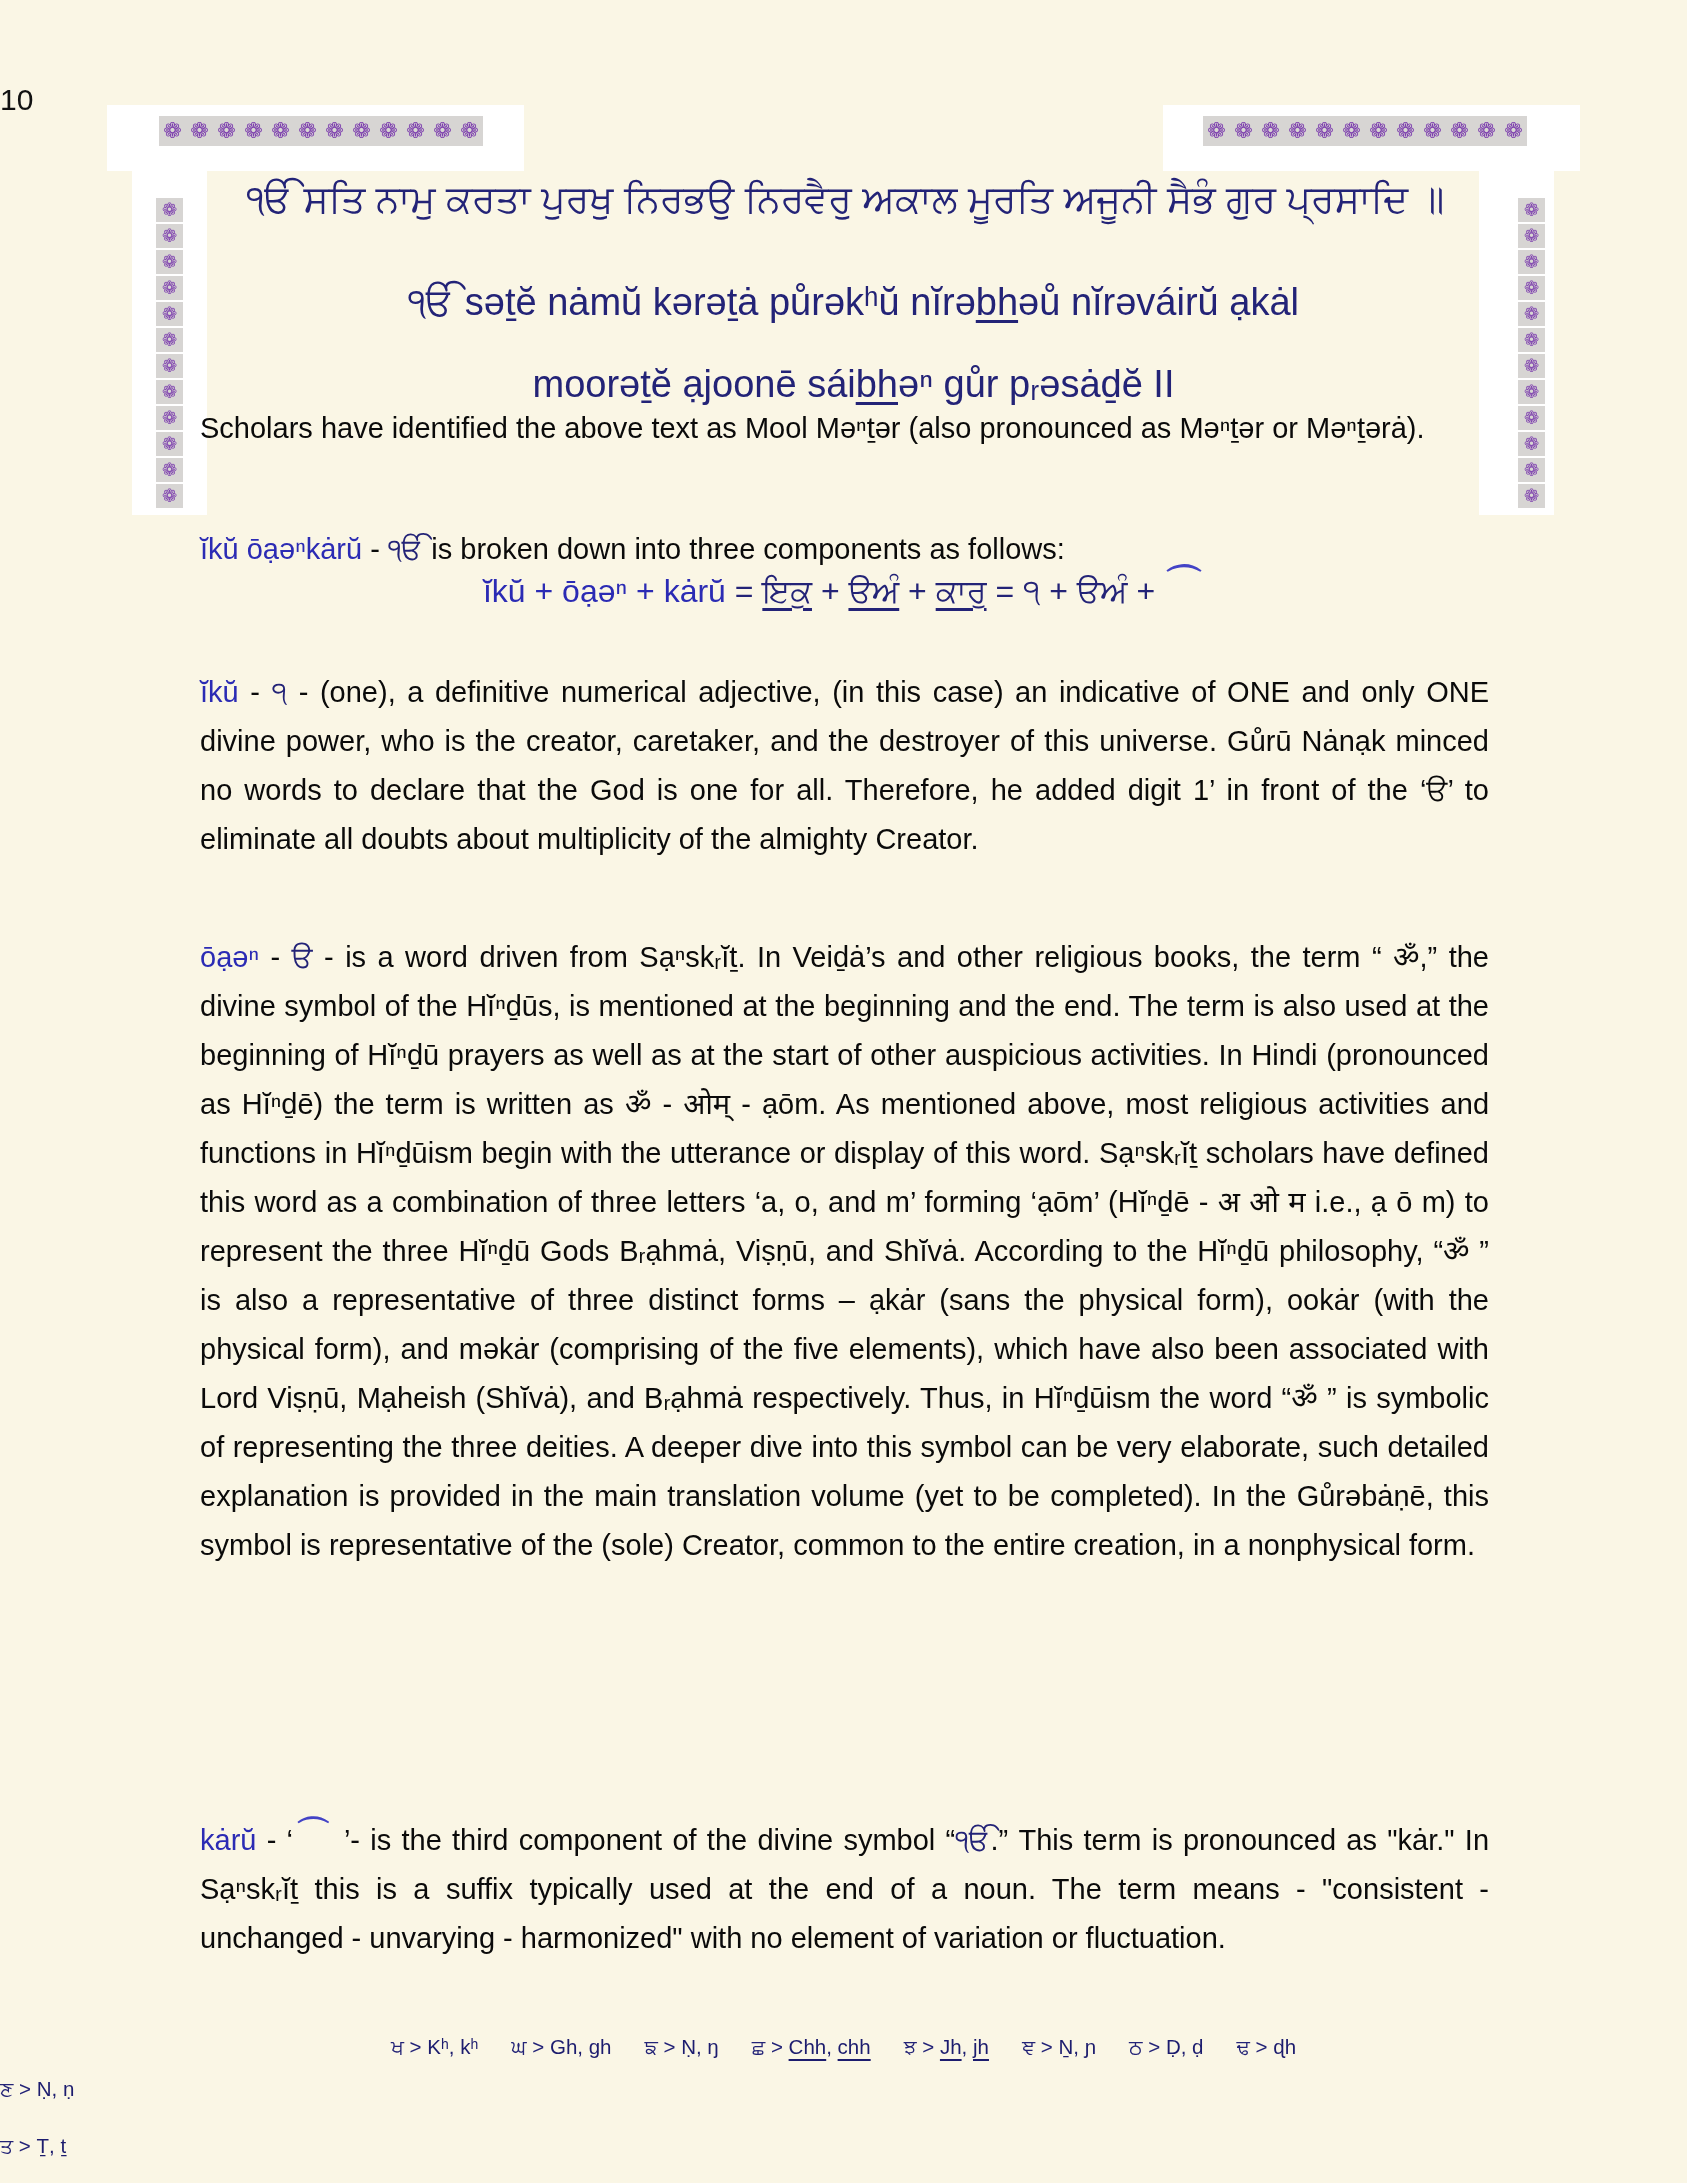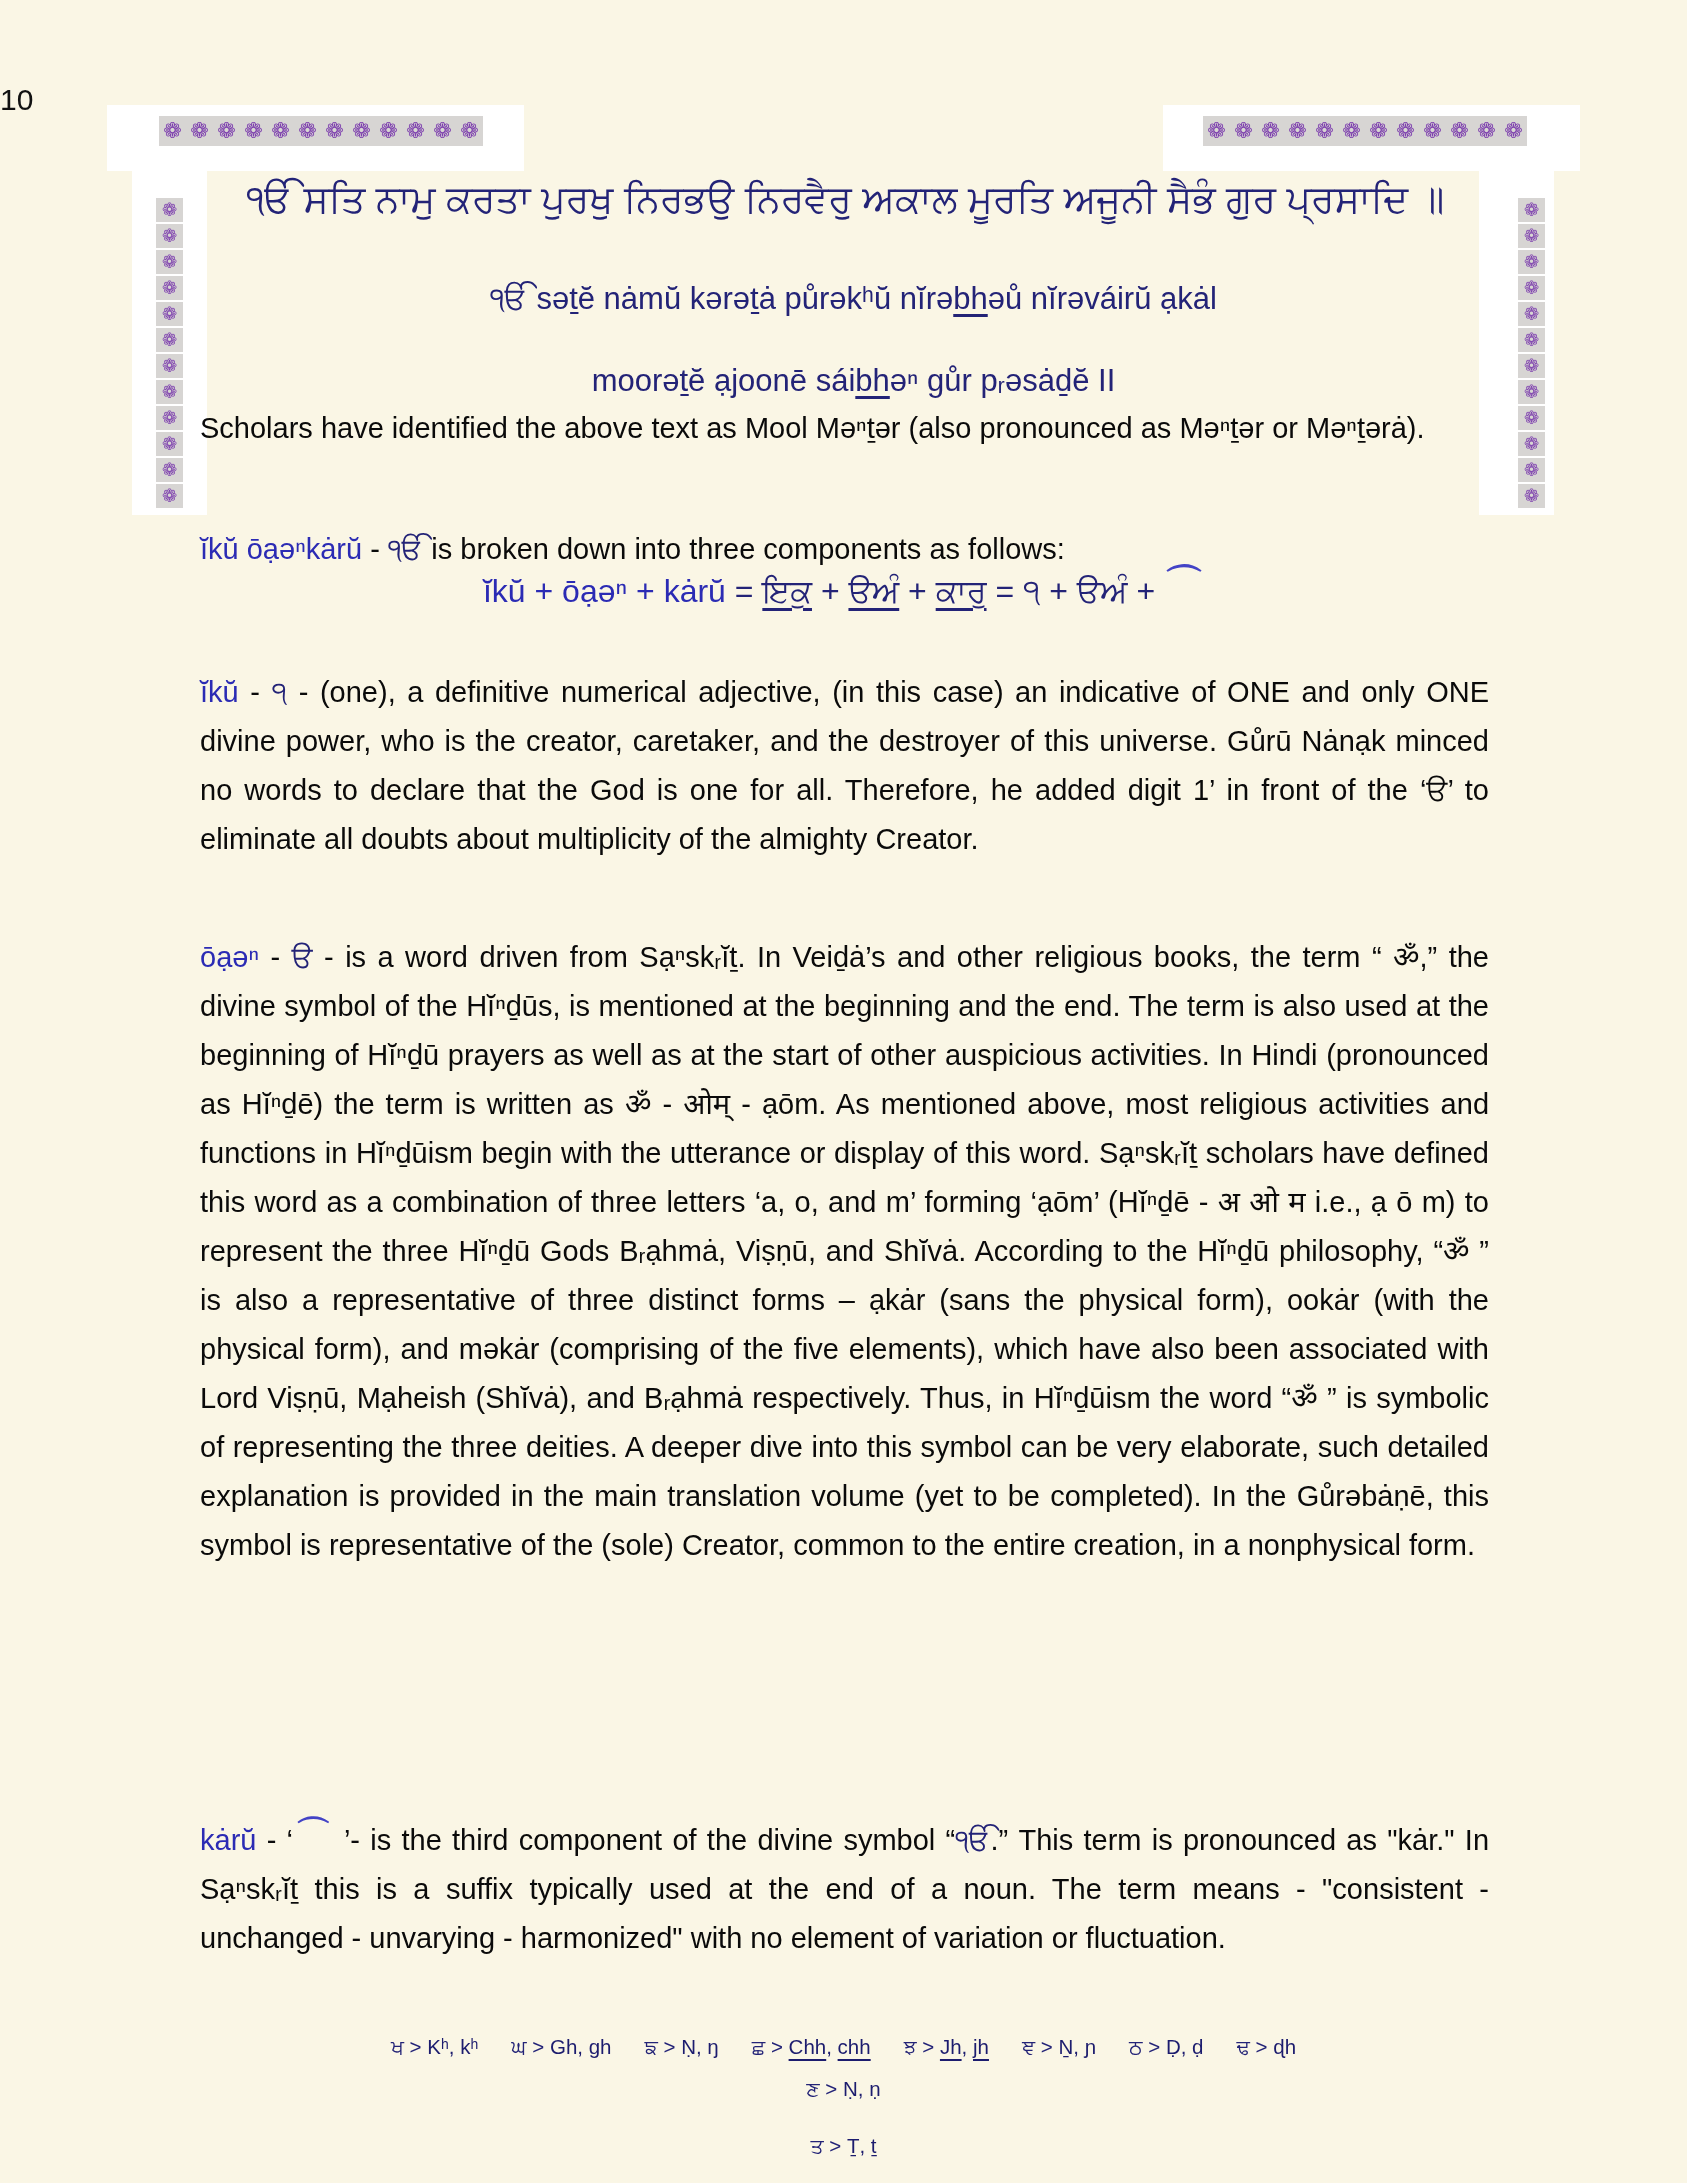--- a/index.html
+++ b/index.html
@@ -1,31 +1,31 @@
 <!DOCTYPE html>
 <html style="font-size:10.6px"><head>
 <meta charset="utf-8">
 <style>
   html,body{margin:0;padding:0;}
   body{
     width:1687px;height:2183px;position:relative;
     background:#FAF6E5;color:#0a0a0a;
     font-family:"Liberation Sans","DejaVu Sans",sans-serif;
   }
-  .abs{position:absolute;text-align:center;}
+  .abs{position:absolute;}
   .backing{position:absolute;background:#ffffff;}
   .pageno{left:0;right:0;top:83px;text-align:left;font-size:30px;color:#111;}
   .strip{position:absolute;background:#D7D5D3;display:flex;flex-direction:row;}
   .flower-cell{width:27px;height:30px;display:flex;align-items:center;justify-content:center;
     font-size:22px;color:#7D3FAE;}
   .side-col{position:absolute;display:flex;flex-direction:column;gap:2px;}
   .side-col .flower-cell{width:26.5px;height:24px;background:#D7D5D3;font-size:18px;}
   .title-gurmukhi{left:136px;right:132px;top:177px;text-align:center;font-size:38px;
     color:#232377;line-height:1.2;}
-  .translit{left:132px;right:132px;text-align:center;font-size:31px;color:#232377;padding-left:20px;}
+  .translit{left:132px;right:132px;text-align:center;font-size:38px;color:#232377;padding-left:20px;}
   .t1{top:281px;}
   .t2{top:363px;}
   .para{left:200px;width:1289px;text-align:justify;font-size:29px;line-height:49px;}
   .p-scholars{top:404px;}
   .line-comp{top:525px;text-align:left;}
   .equation{left:132px;right:132px;top:561px;text-align:center;font-size:32px;color:#232377;}
   .p-iku{top:668px;}
   .p-oan{top:933px;}
   .p-karu{top:1813px;}
   .legend-row{left:0;right:0;display:flex;justify-content:center;gap:33px;

